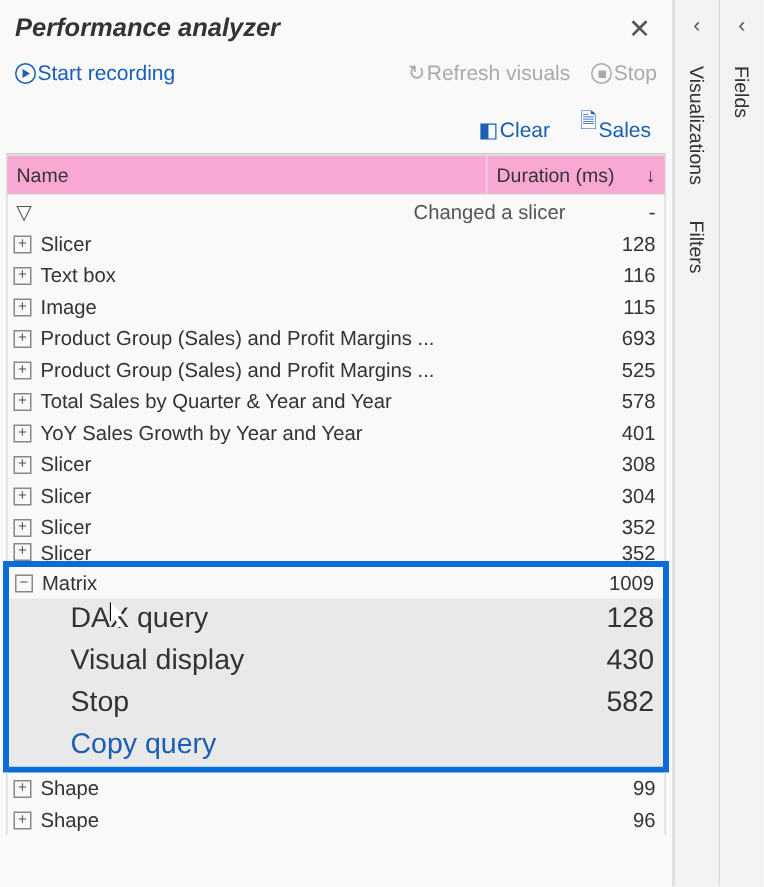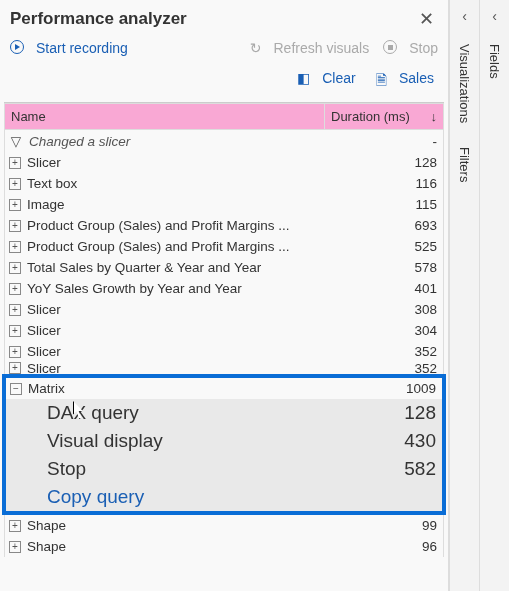--- a/index.html
+++ b/index.html
@@ -45,36 +45,37 @@
   .header {
     display: flex;
     align-items: center;
     padding: 8px 10px 4px 10px;
   }
   .header h1 {
     font-size: 17px;
     font-weight: 600;
     color: #333;
     flex: 1;
+    font-style: italic;
   }
   .header .close {
     font-size: 18px;
     color: #555;
     cursor: pointer;
     padding: 0 4px;
   }
   .toolbar1 {
     display: flex;
     align-items: center;
     padding: 6px 10px 10px 10px;
   }
   .link-btn {
     display: inline-flex;
-    align-items: flex-start;
-    gap: 12px;
+    align-items: flex-end;
+    gap: 1px;
     font-size: 14px;
     color: #1a5fb4;
     cursor: pointer;
   }
   .link-btn.disabled { color: #aaa; cursor: default; }
   .spacer { flex: 1; }
   .icon-circle {
     width: 14px; height: 14px;
     border: 1.5px solid currentColor;
     border-radius: 50%;
@@ -159,21 +160,21 @@
   .row .lbl {
     flex: 1;
     white-space: nowrap;
     overflow: hidden;
     text-overflow: ellipsis;
   }
   .row .dur {
     width: 60px;
     text-align: right;
   }
-  .row.italic .lbl { font-style: italic; color:#555; }
+  .row.italic .lbl { color:#555;text-align:right; }
   .highlight-box {
     border: 4px solid #0a6dd6;
     margin: 0 -2px;
   }
   .sub-group {
     background: #e9e9e9;
   }
   .sub-row {
     display: flex;
     padding: 3px 6px 3px 24px;

